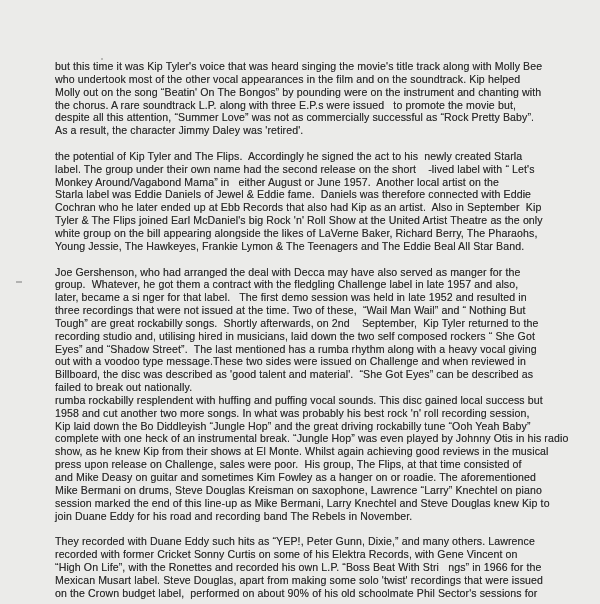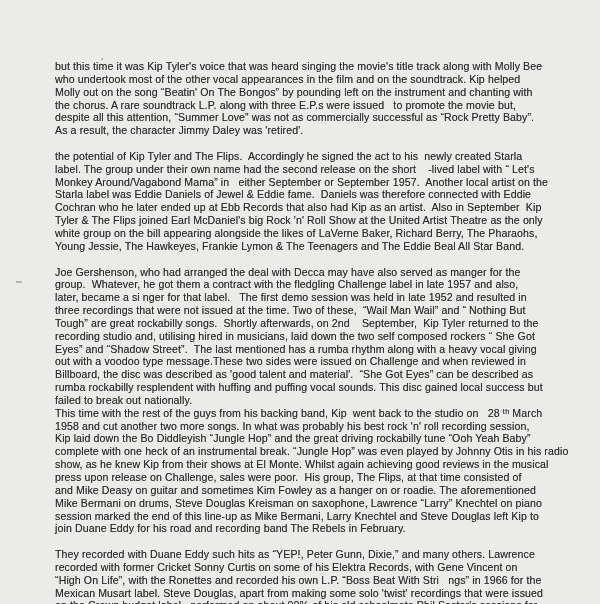--- a/index.html
+++ b/index.html
@@ -65,57 +65,56 @@
   }
 </style>
 </head>
 <body style="background: rgb(235, 235, 233);">
 
 <div id="page" style="background: rgb(235, 235, 233);">
   <div id="text-block" style="color: rgb(43, 43, 43);">
       <div class="paragraph">
         <div class="text-line">but this time it was Kip Tyler's voice that was heard singing the movie's title track along with Molly Bee</div>
         <div class="text-line">who undertook most of the other vocal appearances in the film and on the soundtrack. Kip helped</div>
-        <div class="text-line">Molly out on the song “Beatin' On The Bongos” by pounding left on the instrument and chanting with</div>
+        <div class="text-line">Molly out on the song “Beatin' On The Bongos” by pounding were on the instrument and chanting with</div>
         <div class="text-line">the chorus. A rare soundtrack L.P. along with three E.P.s were issued   to promote the movie but,</div>
         <div class="text-line">despite all this attention, “Summer Love” was not as commercially successful as “Rock Pretty Baby”.</div>
         <div class="text-line">As a result, the character Jimmy Daley was 'retired'.</div>
       </div>
       <div class="paragraph">
         <div class="text-line">the potential of Kip Tyler and The Flips.  Accordingly he signed the act to his  newly created Starla</div>
         <div class="text-line">label. The group under their own name had the second release on the short    -lived label with “ Let's</div>
-        <div class="text-line">Monkey Around/Vagabond Mama” in   either September or September 1957.  Another local artist on the</div>
+        <div class="text-line">Monkey Around/Vagabond Mama” in   either August or June 1957.  Another local artist on the</div>
         <div class="text-line">Starla label was Eddie Daniels of Jewel &amp; Eddie fame.  Daniels was therefore connected with Eddie</div>
         <div class="text-line">Cochran who he later ended up at Ebb Records that also had Kip as an artist.  Also in September  Kip</div>
         <div class="text-line">Tyler &amp; The Flips joined Earl McDaniel's big Rock 'n' Roll Show at the United Artist Theatre as the only</div>
         <div class="text-line">white group on the bill appearing alongside the likes of LaVerne Baker, Richard Berry, The Pharaohs,</div>
         <div class="text-line">Young Jessie, The Hawkeyes, Frankie Lymon &amp; The Teenagers and The Eddie Beal All Star Band.</div>
       </div>
       <div class="paragraph">
         <div class="text-line">Joe Gershenson, who had arranged the deal with Decca may have also served as manger for the</div>
         <div class="text-line">group.  Whatever, he got them a contract with the fledgling Challenge label in late 1957 and also,</div>
         <div class="text-line">later, became a si nger for that label.   The first demo session was held in late 1952 and resulted in</div>
         <div class="text-line">three recordings that were not issued at the time. Two of these,  “Wail Man Wail” and “ Nothing But</div>
         <div class="text-line">Tough” are great rockabilly songs.  Shortly afterwards, on 2nd    September,  Kip Tyler returned to the</div>
         <div class="text-line">recording studio and, utilising hired in musicians, laid down the two self composed rockers “ She Got</div>
         <div class="text-line">Eyes” and “Shadow Street”.  The last mentioned has a rumba rhythm along with a heavy vocal giving</div>
         <div class="text-line">out with a voodoo type message.These two sides were issued on Challenge and when reviewed in</div>
         <div class="text-line">Billboard, the disc was described as 'good talent and material'.  “She Got Eyes” can be described as</div>
+        <div class="text-line">failed to break out nationally.</div>
         <div class="text-line">rumba rockabilly resplendent with huffing and puffing vocal sounds. This disc gained local success but</div>
-        <div class="text-line">failed to break out nationally.</div>
-        <div class="text-line">This time with the rest of the guys from his backing band, Kip  went back to the studio on   28 ᵗʰ March</div>
         <div class="text-line">1958 and cut another two more songs. In what was probably his best rock 'n' roll recording session,</div>
         <div class="text-line">Kip laid down the Bo Diddleyish “Jungle Hop” and the great driving rockabilly tune “Ooh Yeah Baby”</div>
         <div class="text-line">complete with one heck of an instrumental break. “Jungle Hop” was even played by Johnny Otis in his radio</div>
         <div class="text-line">show, as he knew Kip from their shows at El Monte. Whilst again achieving good reviews in the musical</div>
         <div class="text-line">press upon release on Challenge, sales were poor.  His group, The Flips, at that time consisted of</div>
         <div class="text-line">and Mike Deasy on guitar and sometimes Kim Fowley as a hanger on or roadie. The aforementioned</div>
         <div class="text-line">Mike Bermani on drums, Steve Douglas Kreisman on saxophone, Lawrence “Larry” Knechtel on piano</div>
-        <div class="text-line">session marked the end of this line-up as Mike Bermani, Larry Knechtel and Steve Douglas left Kip to</div>
-        <div class="text-line">join Duane Eddy for his road and recording band The Rebels in February.</div>
+        <div class="text-line">session marked the end of this line-up as Mike Bermani, Larry Knechtel and Steve Douglas knew Kip to</div>
+        <div class="text-line">join Duane Eddy for his road and recording band The Rebels in November.</div>
       </div>
       <div class="paragraph">
         <div class="text-line">They recorded with Duane Eddy such hits as “YEP!, Peter Gunn, Dixie,” and many others. Lawrence</div>
         <div class="text-line">recorded with former Cricket Sonny Curtis on some of his Elektra Records, with Gene Vincent on</div>
         <div class="text-line">“High On Life”, with the Ronettes and recorded his own L.P. “Boss Beat With Stri   ngs” in 1966 for the</div>
         <div class="text-line">Mexican Musart label. Steve Douglas, apart from making some solo 'twist' recordings that were issued</div>
         <div class="text-line">on the Crown budget label,  performed on about 90% of his old schoolmate Phil Sector's sessions for</div>
       </div>
     </div>
   <div class="scan-dash"></div>

